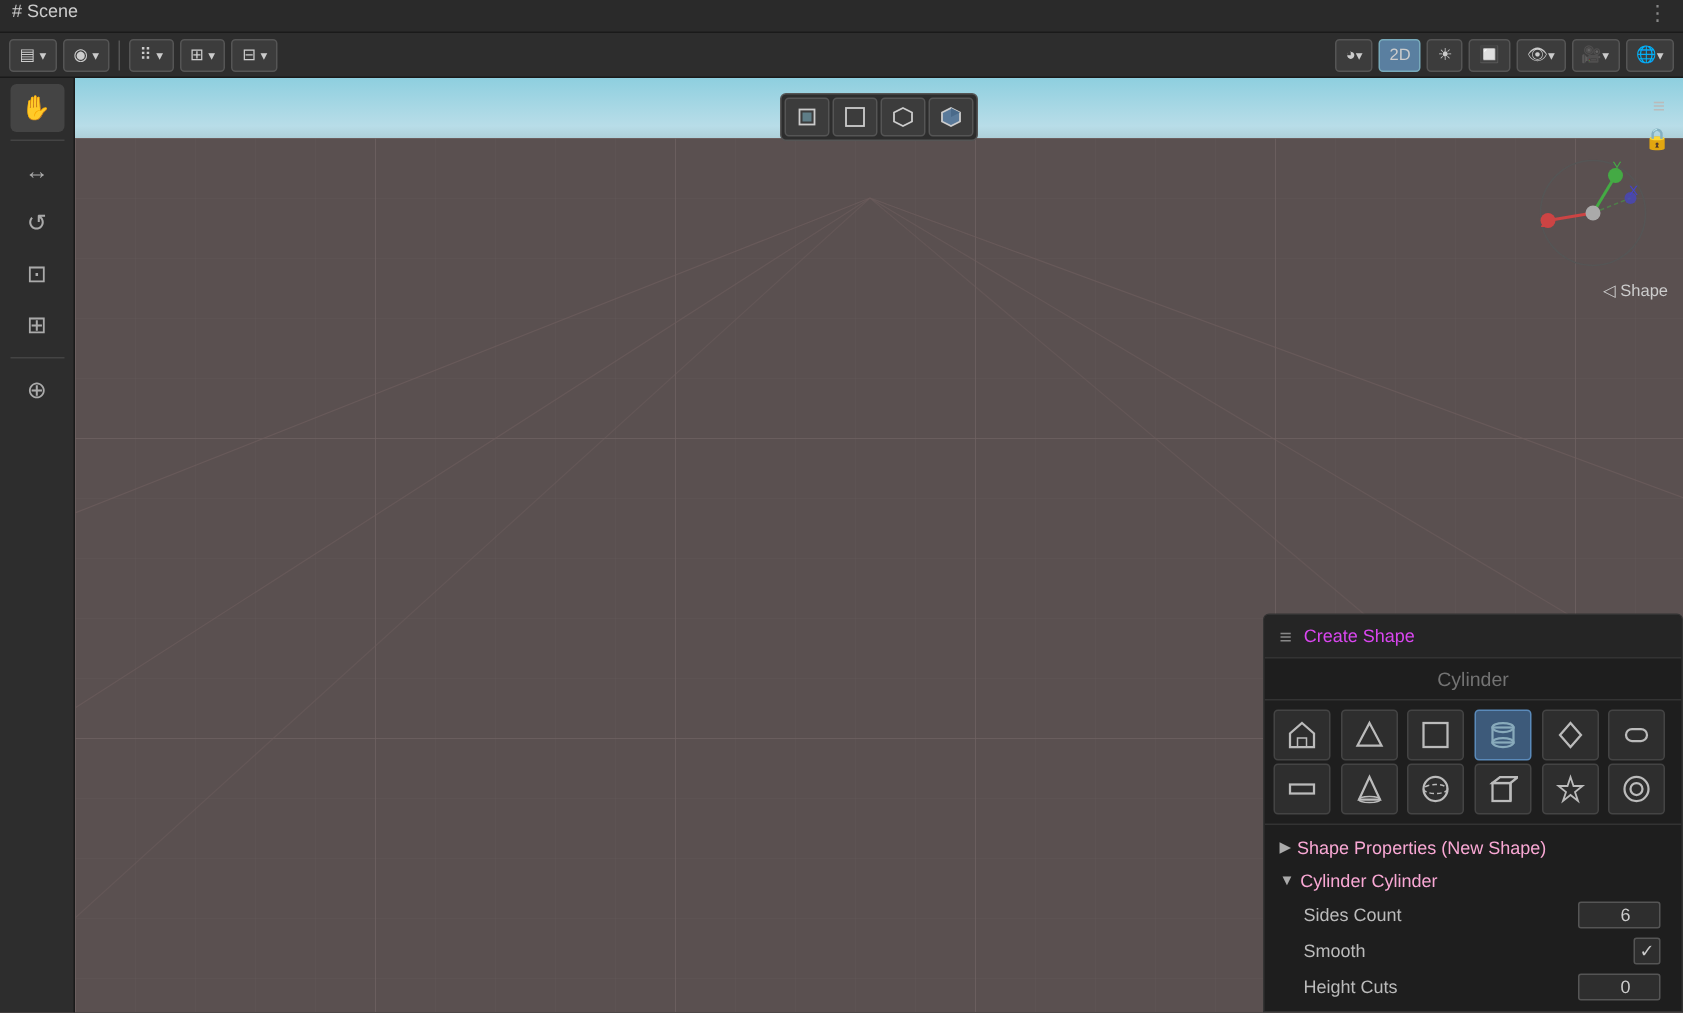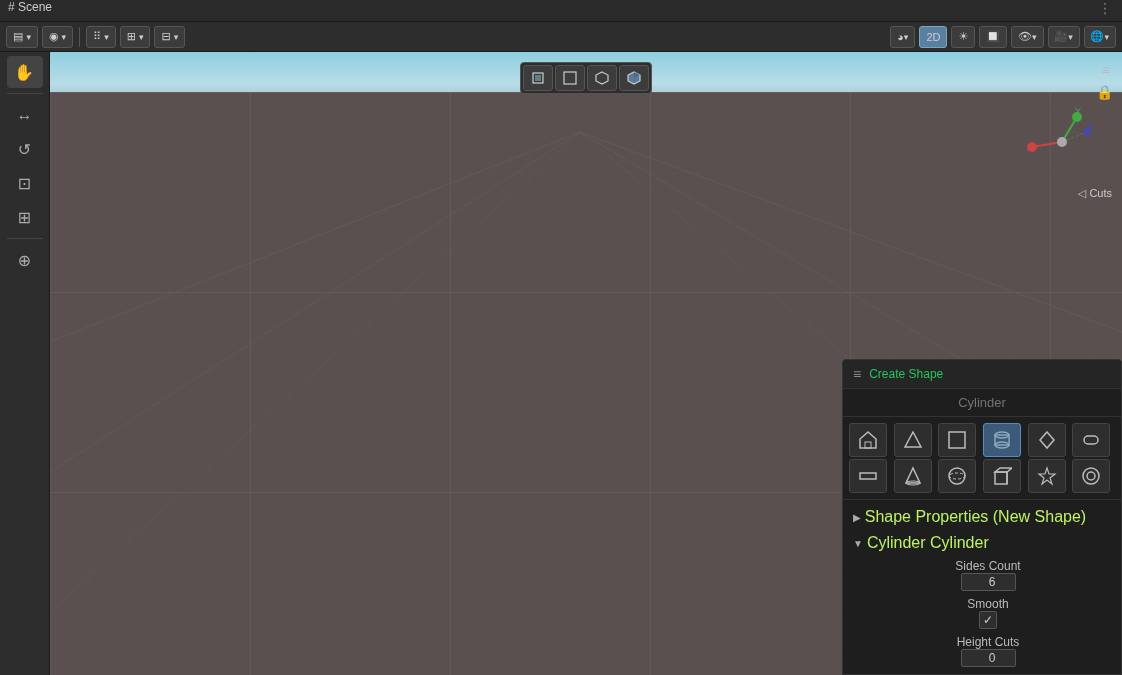--- a/index.html
+++ b/index.html
@@ -245,21 +245,21 @@
       display: flex;
       align-items: center;
       gap: 8px;
       border-bottom: 1px solid #333;
     }
     .panel-header-dots {
       color: #888;
       font-size: 14px;
     }
     .panel-header-title {
-      color: #22c55e;
+      color: #d946ef;
       font-size: 12px;
     }
     .panel-title-row {
       padding: 6px 10px;
       text-align: center;
       border-bottom: 1px solid #333;
     }
     .panel-title-text {
       color: #737373;
       font-size: 13px;
@@ -301,28 +301,27 @@
       align-items: center;
       padding: 4px 4px;
       cursor: pointer;
       gap: 4px;
     }
     .section-triangle {
       font-size: 10px;
       color: #aaa;
     }
     .section-label {
-      color: #bef264;
-      font-size: 16px;
+      color: #f9a8d4;
+      font-size: 12px;
     }
     .field-row {
       display: flex;
       align-items: center;
       padding: 3px 8px 3px 20px;
-      flex-direction: column;
     }
     .field-label {
       flex: 1;
       color: #bbb;
       font-size: 12px;
     }
     .field-value {
       width: 55px;
       background: #2e2e2e;
       border: 1px solid #555;
@@ -490,21 +489,21 @@
 
       <circle cx="55" cy="15" r="5" fill="#44aa44"></circle>
       <circle cx="10" cy="45" r="5" fill="#cc4444"></circle>
       <circle cx="65" cy="30" r="4" fill="#4444cc" opacity="0.7"></circle>
 
       <text x="53" y="12" fill="#44aa44" font-size="9" font-family="sans-serif">Y</text>
       <text x="64" y="28" fill="#4444cc" font-size="9" font-family="sans-serif">X</text>
     </svg>
   </div>
 
-  <div class="persp-label">◁ Cuts</div>
+  <div class="persp-label">◁ Shape</div>
 
 </div>
 
 <div class="create-shape-panel">
 
   <div class="panel-header">
     <span class="panel-header-dots">≡</span>
     <span class="panel-header-title">Create Shape</span>
   </div>
 

